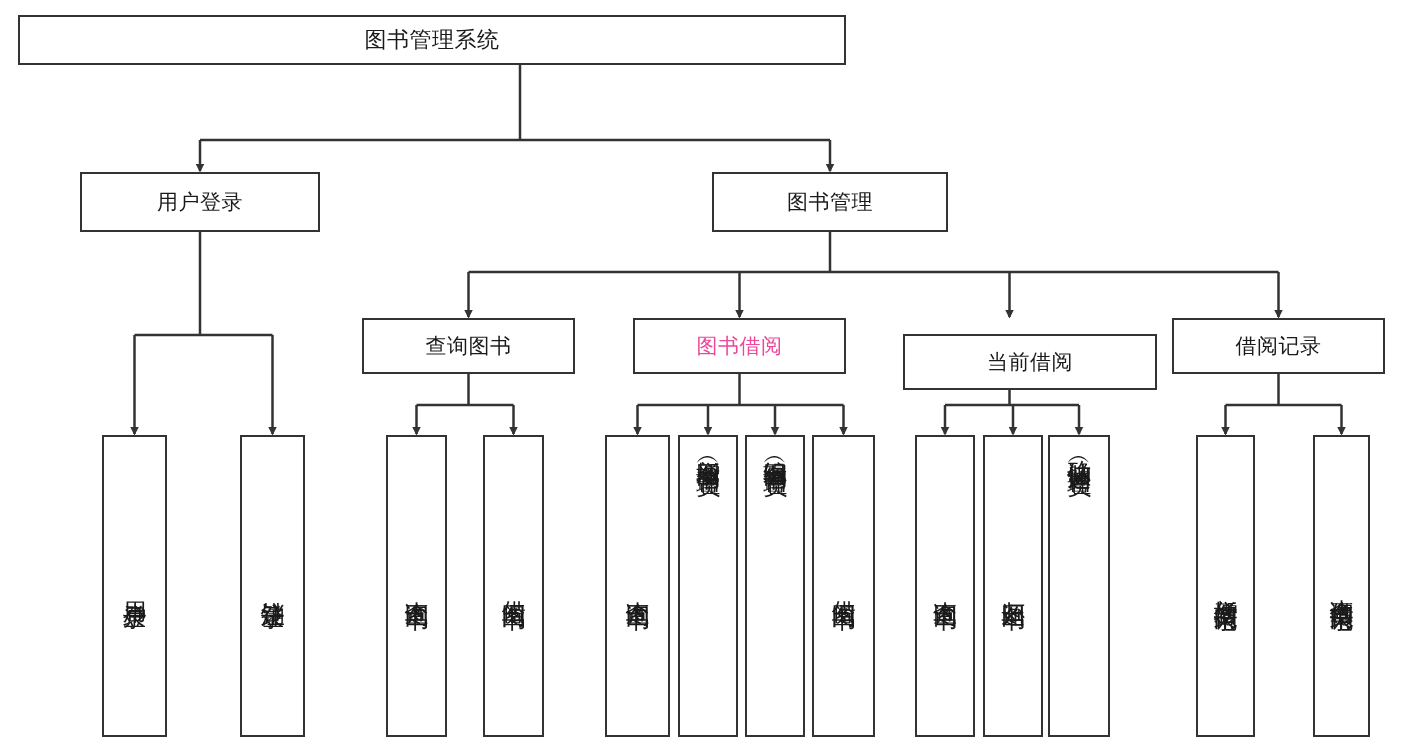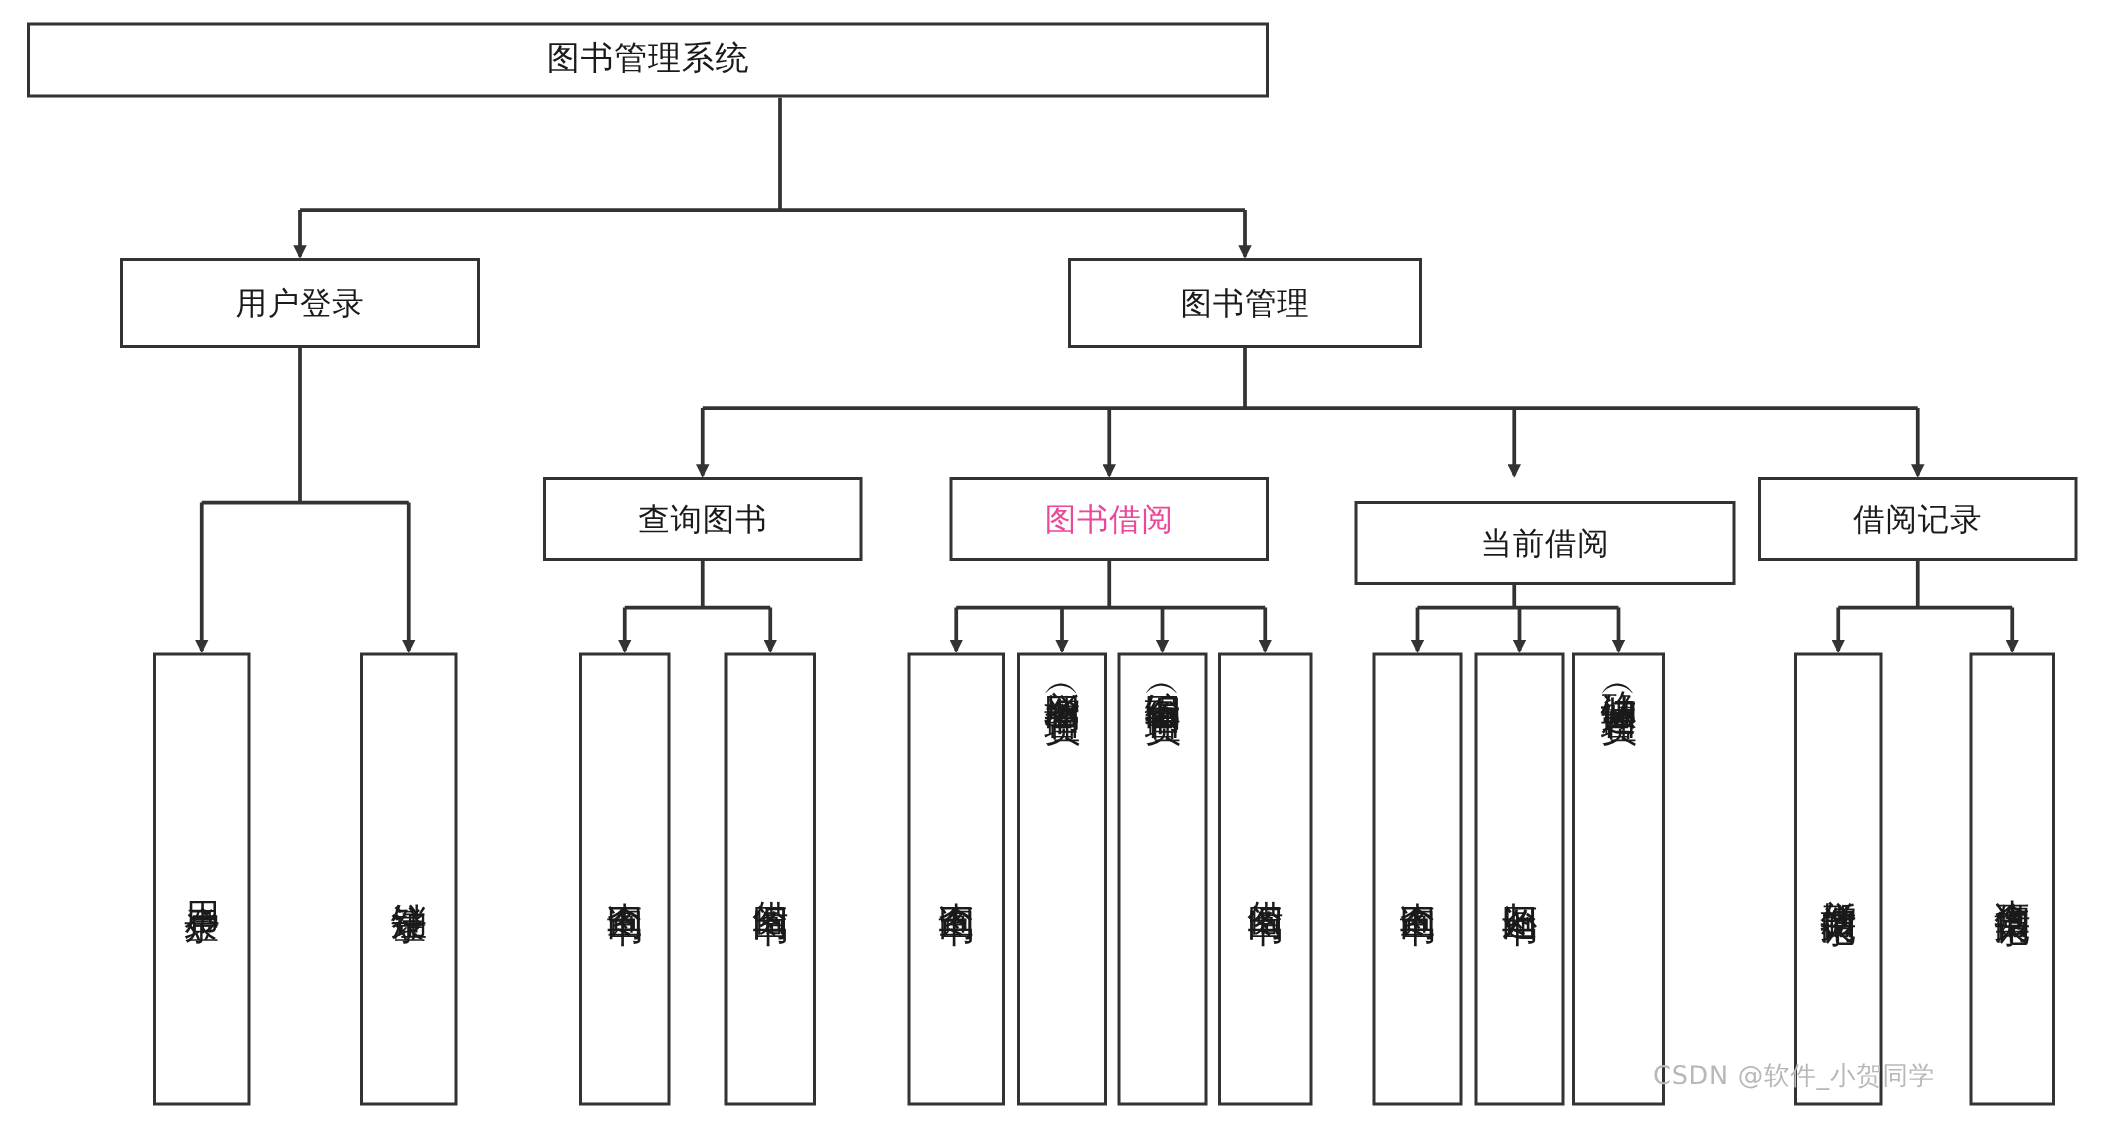--- a/index.html
+++ b/index.html
@@ -174,14 +174,13 @@
       <div class="node vertical tall-text" style="left: 1048px; top: 435px; width: 62px; height: 302px; border-color: rgb(51, 51, 51);">
         <span class="node-label" style="color: rgb(26, 26, 26);">确认归还（管理员）</span>
       </div>
       <div class="node vertical" style="left: 1196px; top: 435px; width: 59px; height: 302px; border-color: rgb(51, 51, 51);">
         <span class="node-label" style="color: rgb(26, 26, 26);">新增借阅记录</span>
       </div>
       <div class="node vertical" style="left: 1313px; top: 435px; width: 57px; height: 302px; border-color: rgb(51, 51, 51);">
         <span class="node-label" style="color: rgb(26, 26, 26);">查询借阅记录</span>
       </div>
     </div>
-  <div class="watermark" style="left: 1196px; top: 717px; color: rgb(184, 184, 184); transform: translate(-50%, -50%);">CSDN @软件_小贺同学</div>
 </div>
 
 </body></html>

